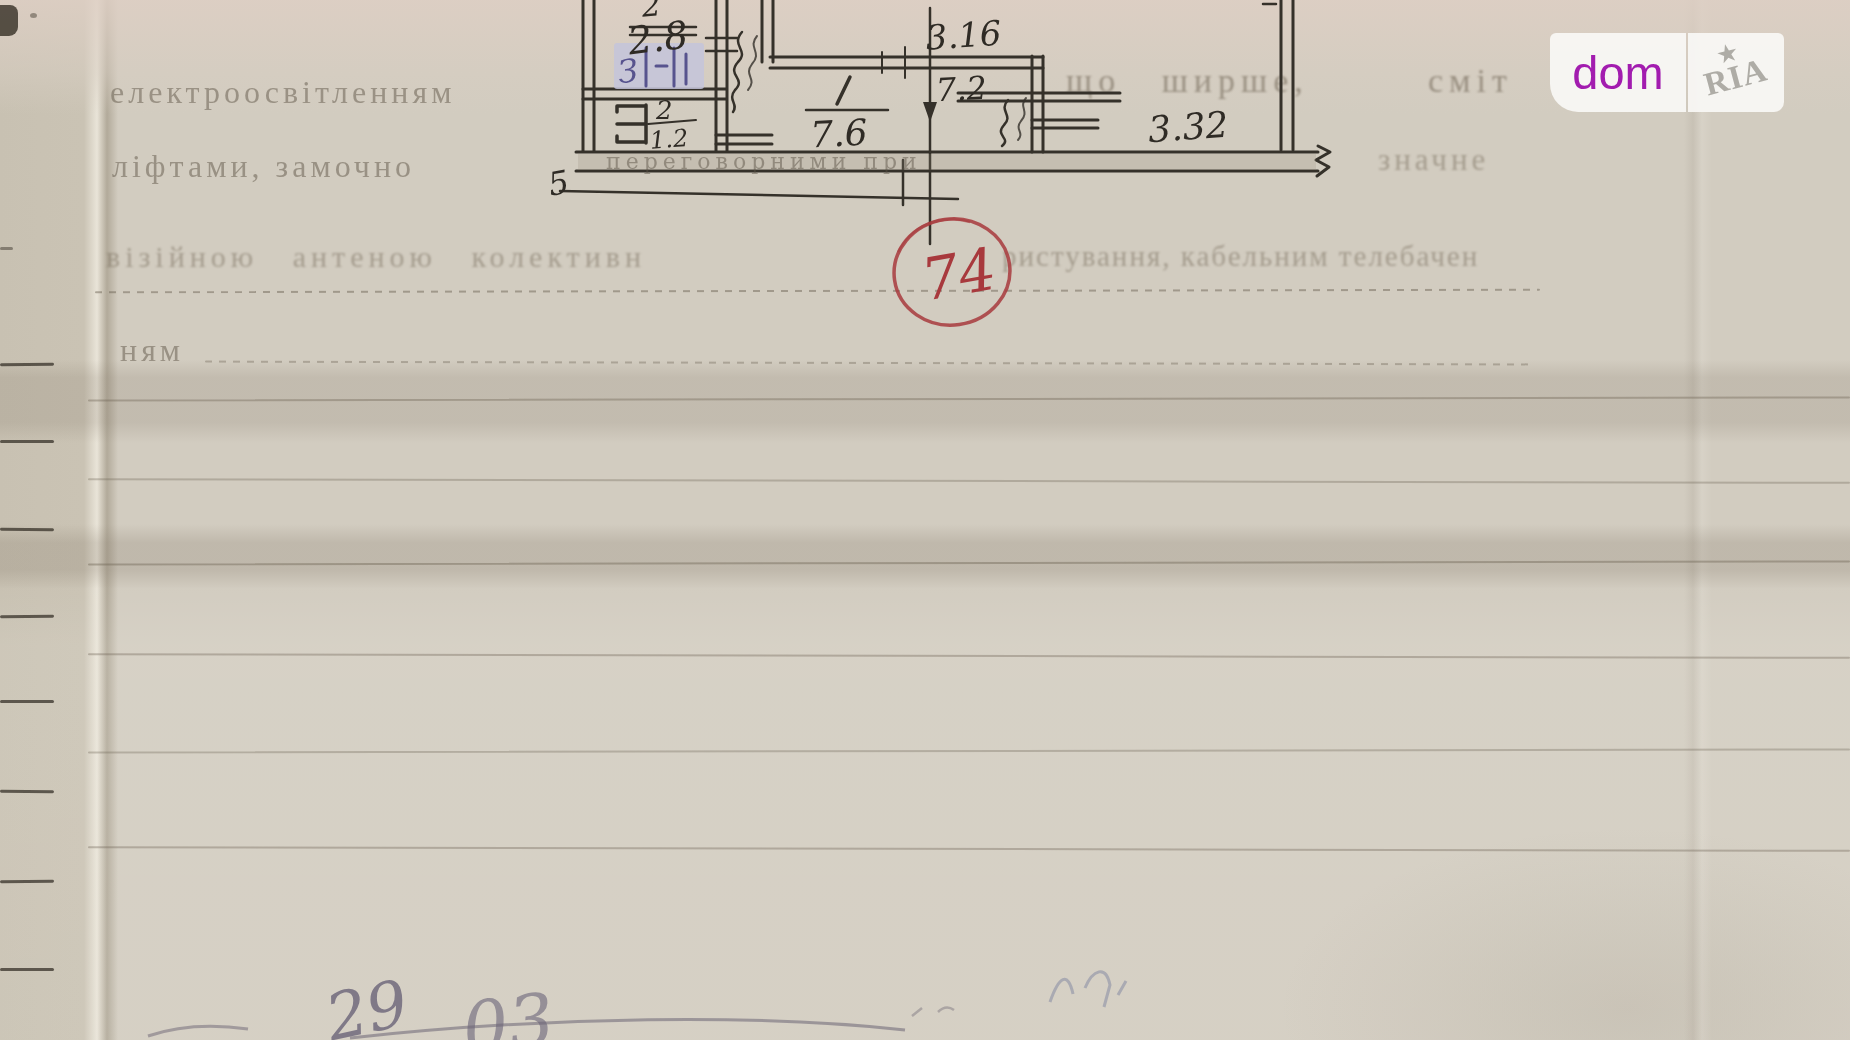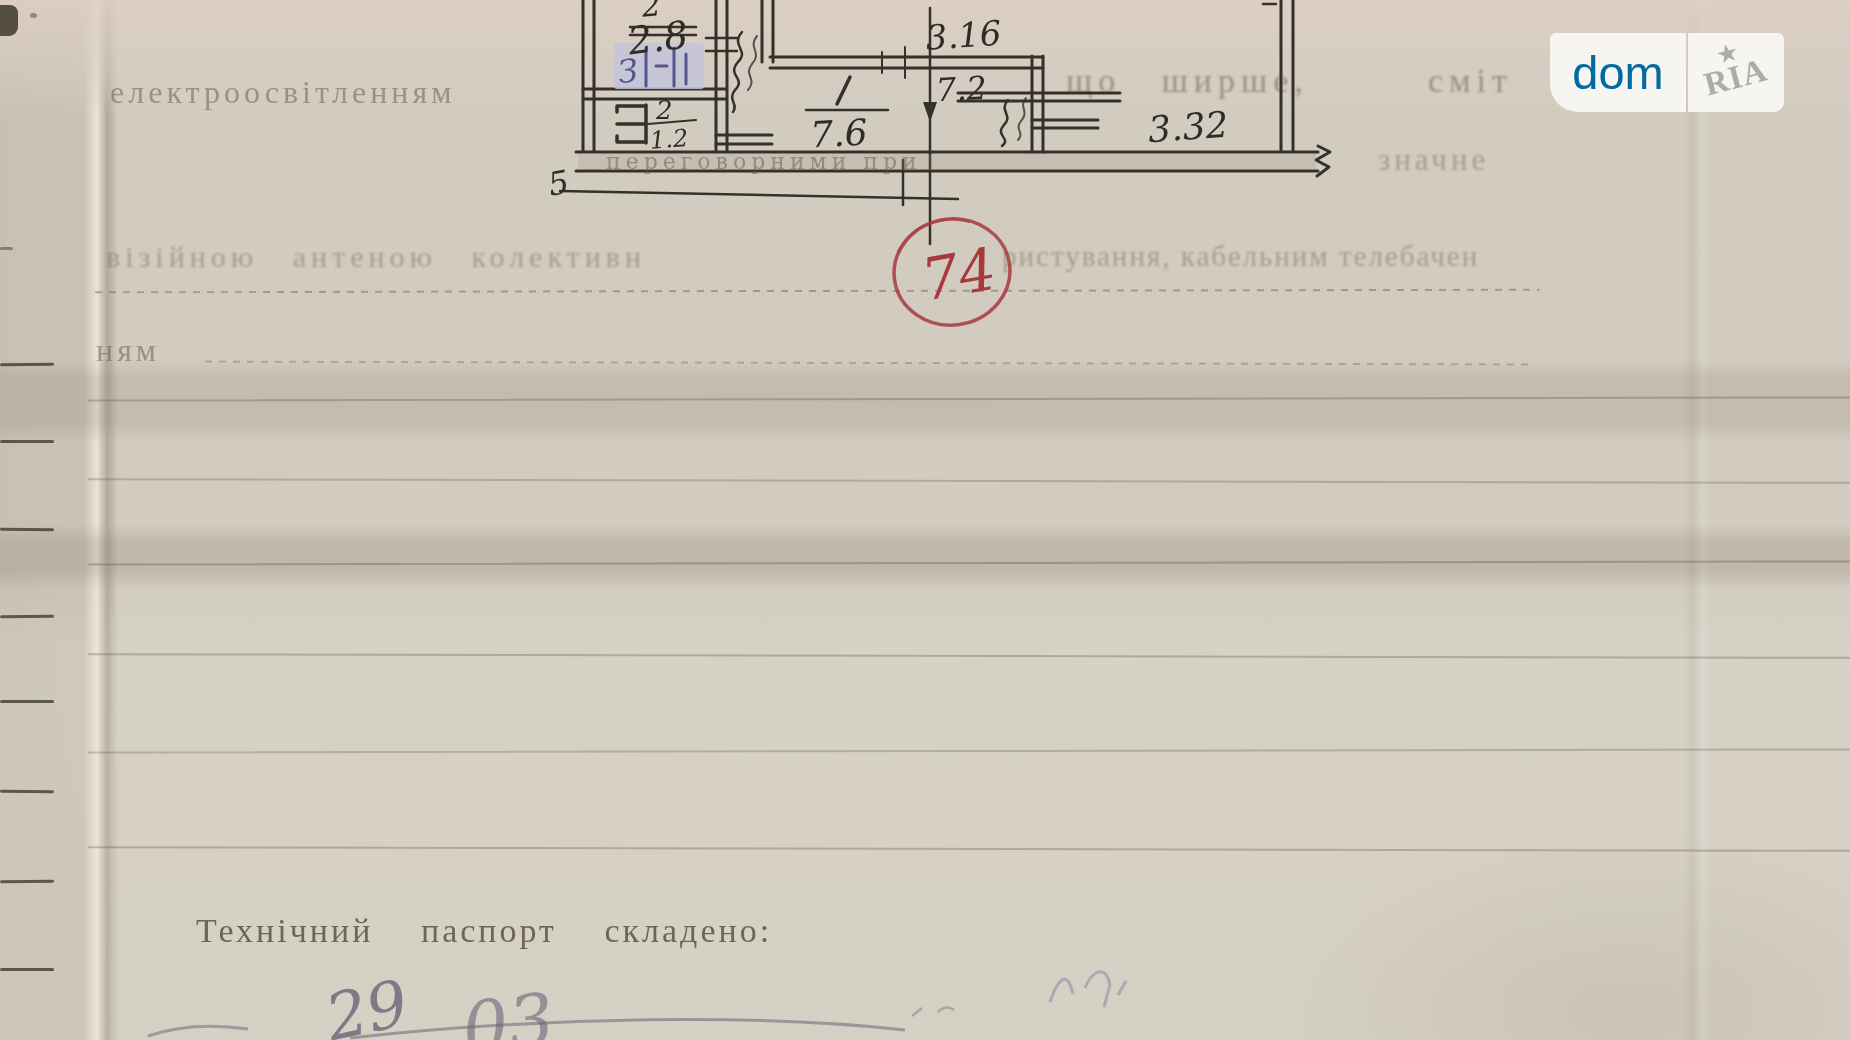--- a/index.html
+++ b/index.html
@@ -49,21 +49,21 @@
 
   
   .corner-blob{position:absolute;left:-4px;top:5px;width:22px;height:31px;border-radius:4px 8px 9px 3px;background:rgba(52,46,36,.8);}
   .corner-dot{position:absolute;left:30px;top:13px;width:7px;height:5px;border-radius:50%;background:rgba(60,54,42,.45);}
 
   
   .wm{position:absolute;left:1550px;top:33px;display:flex;}
   .wm-box{background:rgba(249,248,245,.93);height:79px;display:flex;align-items:center;justify-content:center;}
   .wm-left{width:136px;border-radius:6px 0 0 28px;margin-right:2px;}
   .wm-right{width:96px;border-radius:0 6px 10px 0;position:relative;overflow:hidden;}
-  .wm-dom{font-family:"Liberation Sans",sans-serif;font-size:47px;color:#0369a1;letter-spacing:0px;}
+  .wm-dom{font-family:"Liberation Sans",sans-serif;font-size:47px;color:#a21caf;letter-spacing:0px;}
   .wm-ria{font-family:"Liberation Serif",serif;font-weight:bold;font-size:33px;color:#aeaca6;transform:rotate(-15deg);letter-spacing:1px;margin-top:10px;}
   .wm-star{position:absolute;left:28px;top:6px;font-size:25px;color:#aeaca6;transform:rotate(-14deg);}
 
   svg text{font-family:"DejaVu Serif",serif;}
   .hand{font-style:italic;}
 </style>
 </head>
 <body>
 
 <div class="stage">
@@ -91,28 +91,28 @@
       <div class="rline" style="top: 848px; left: 88px; width: 1762px; opacity: 0.4; transform: rotate(0.12deg);"></div>
     </div>
 
   <div class="corner-blob"></div>
   <div class="corner-dot"></div>
 
   <div class="typed f1" style="left:110px;top:74px">електроосвітленням</div>
   <div class="typed faded" style="left:1066px;top:62px;font-size:34px;letter-spacing:6px;word-spacing:26px">що ширше,</div>
   <div class="typed faded" style="left:1428px;top:62px;font-size:34px;letter-spacing:6px">сміт</div>
 
+  <div class="typed f1" style="left:112px;top:148px">ліфтами,  замочно</div>
   <div class="typed vfaded" style="left:1378px;top:142px;font-size:31px">значне</div>
 
   <div class="typed vfaded" style="left:106px;top:240px;font-size:30px;letter-spacing:5px;word-spacing:22px">візійною  антеною  колективн</div>
   <div class="typed vfaded" style="left:1002px;top:240px;font-size:29px;letter-spacing:2px">ристування,  кабельним  телебачен</div>
 
-  <div class="typed f1" style="left:96px;top:332px">ням</div>
-
-  <div class="footer-typed">Технічний  паспорт  складено:</div>
+  <div class="typed f1" style="left:120px;top:332px">ням</div>
+
 
   <svg style="position:absolute;left:440px;top:0" width="920" height="340" viewBox="440 0 920 340" fill="none">
     <g stroke="#35312a" stroke-width="3" stroke-linecap="round">
 
       <path d="M583,0 V151 M594,0 V151"></path>
 
       <path d="M583,89 H726 M583,99 H726"></path>
 
       <path d="M716,0 V151 M727,0 V151"></path>
 

